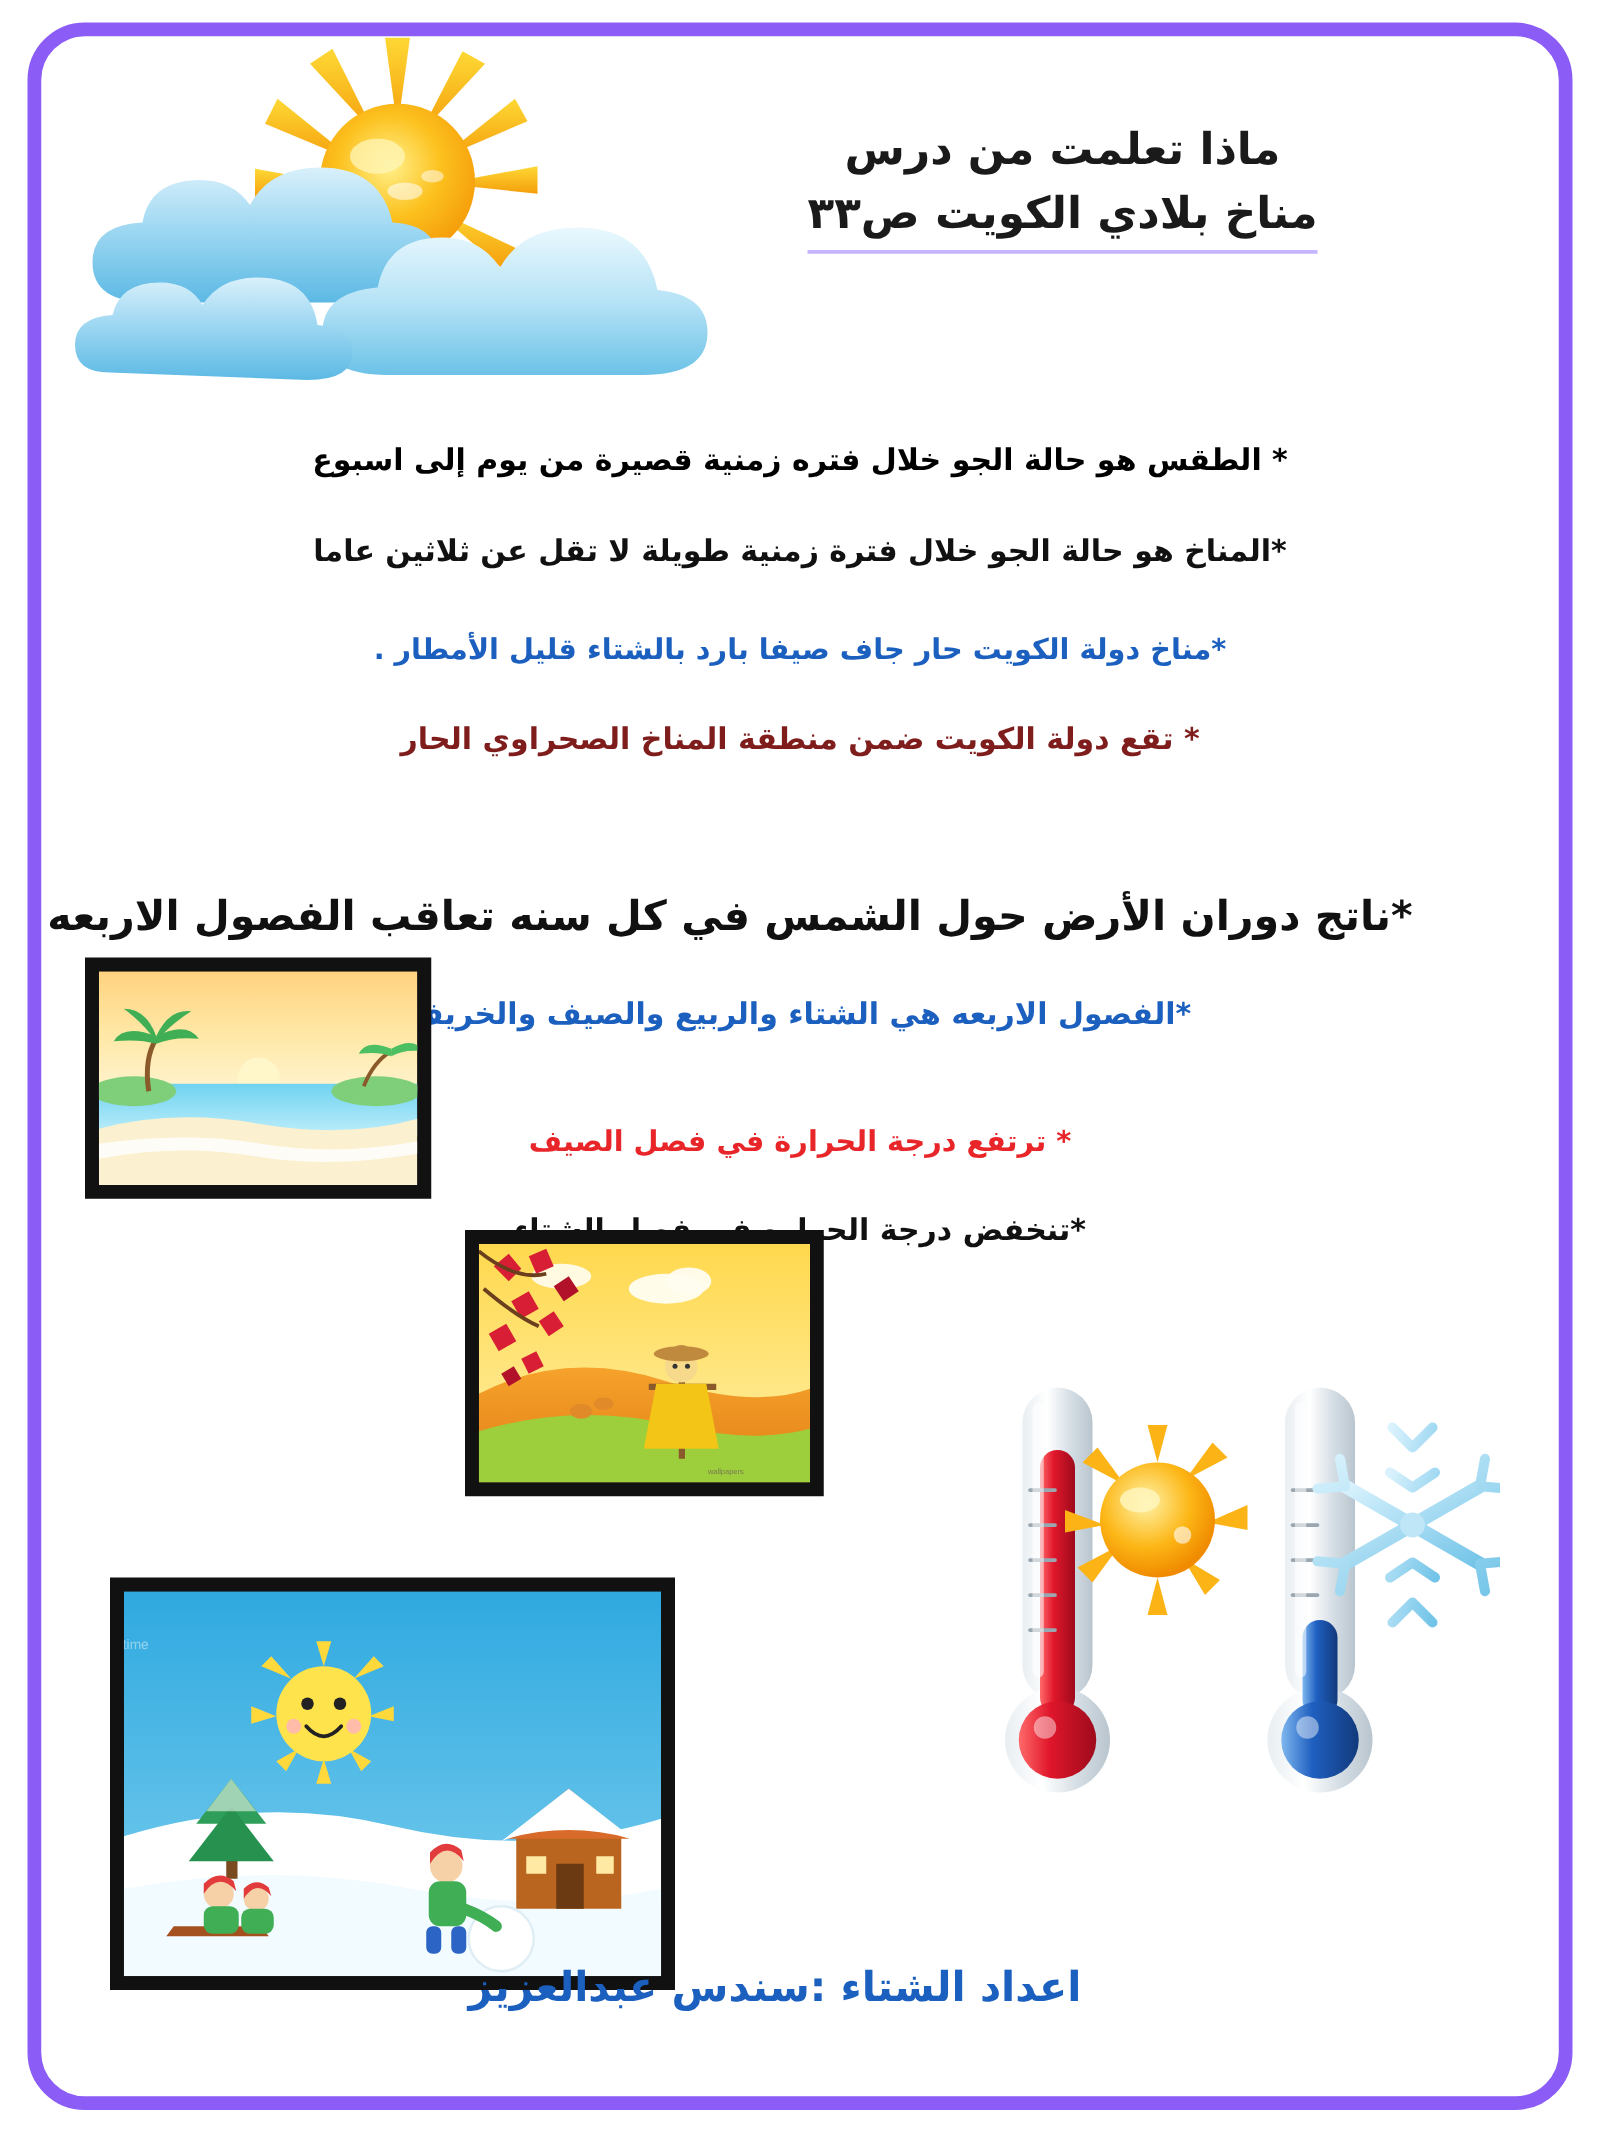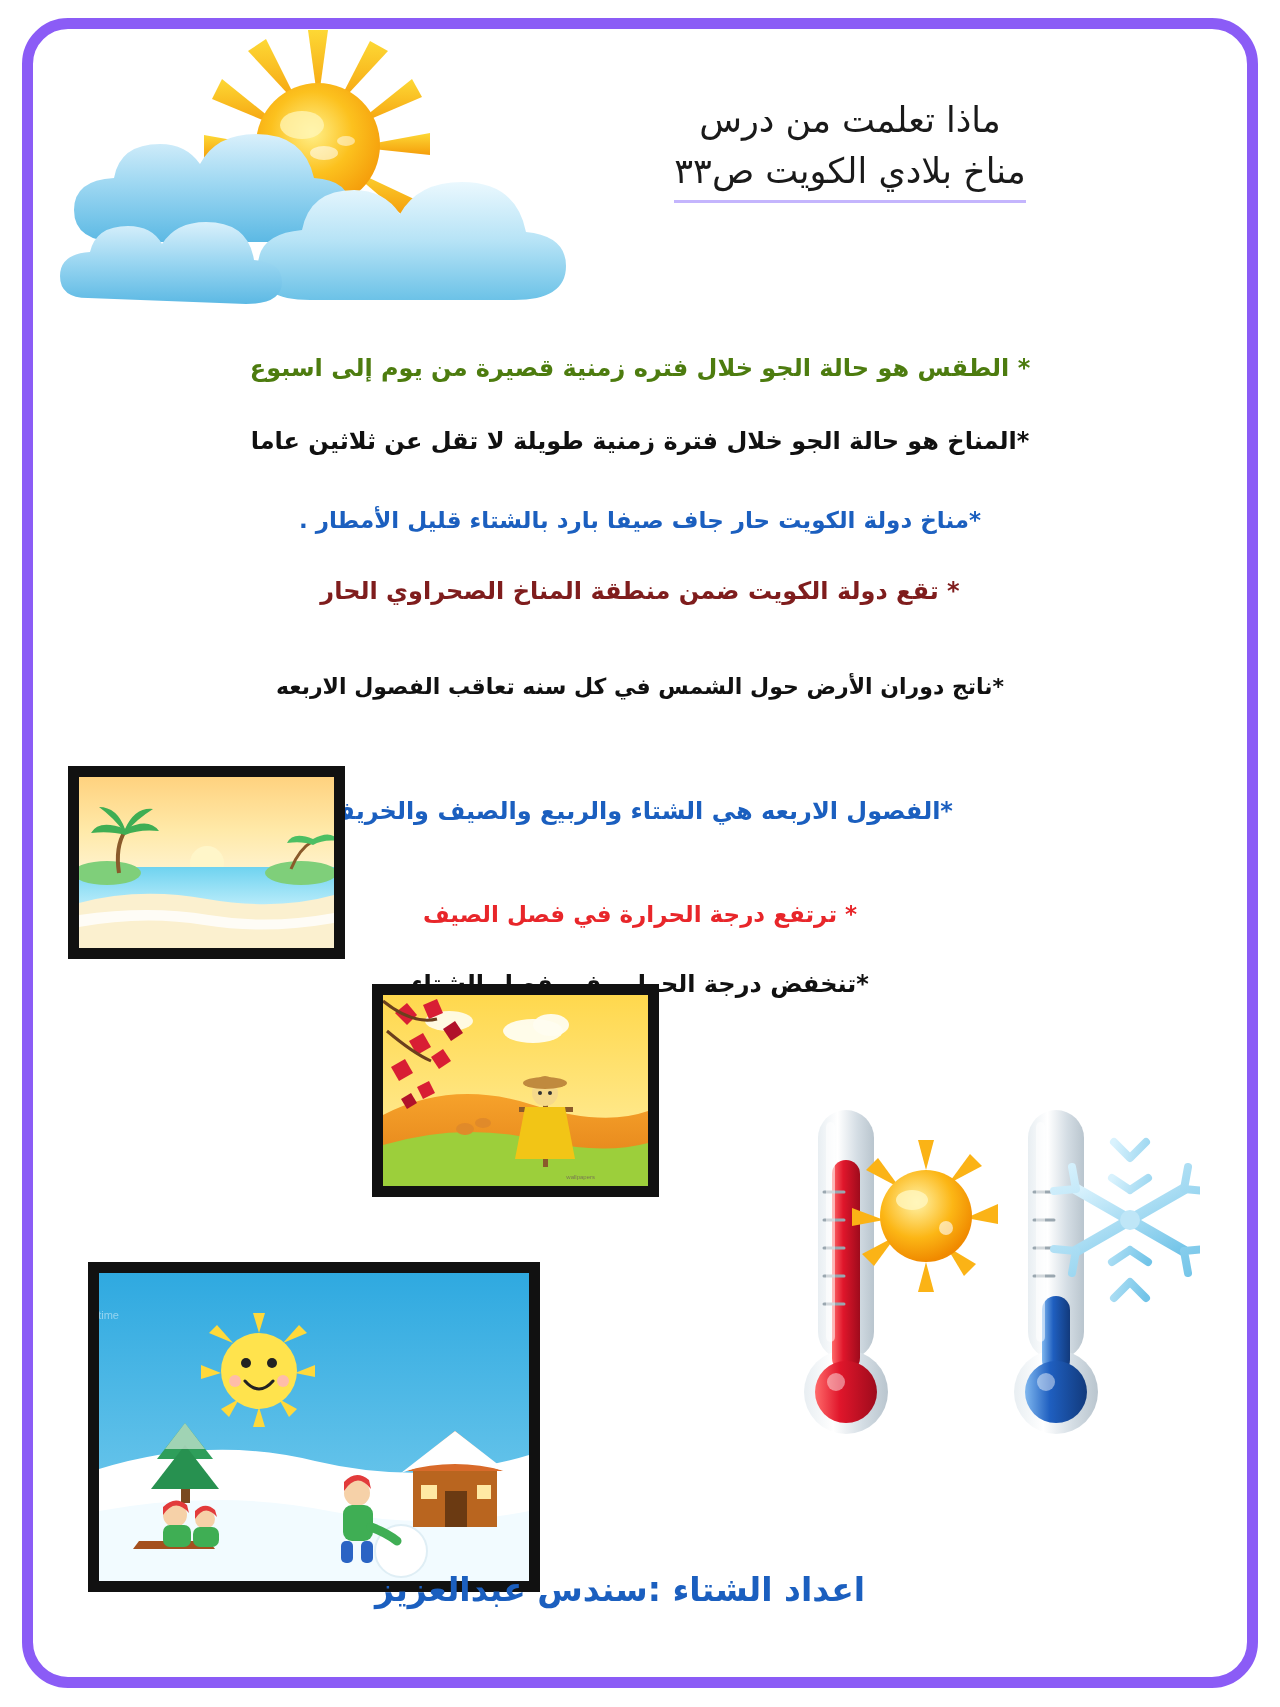--- a/index.html
+++ b/index.html
@@ -32,21 +32,21 @@
   #title-block {
     position: absolute;
     right: 150px;
     top: 95px;
     width: 560px;
     text-align: center;
     direction: rtl;
   }
   #title-block .line {
     font-size: 35px;
-    font-weight: normal;
+    font-weight: bold;
     color: #1a1a1a;
     line-height: 1.45;
     letter-spacing: 0px;
   }
   #title-block .line2 {
     display: inline-block;
     border-bottom: 3px solid #c4b5fd;
     padding-bottom: 3px;
   }
 
@@ -65,21 +65,21 @@
     direction: rtl;
     text-align: center;
     font-weight: bold;
     line-height: 1.4;
     white-space: nowrap;
   }
   .b1 { top: 352px;  right: 150px; width: 980px; font-size: 24px; color: #e8262a; }
   .b2 { top: 425px;  right: 150px; width: 980px; font-size: 24px; color: #111111; }
   .b3 { top: 504px;  right: 150px; width: 980px; font-size: 23px; color: #1b5fbf; }
   .b4 { top: 575px;  right: 150px; width: 980px; font-size: 24px; color: #e8262a; }
-  .b5 { top: 672px;  right: 150px; width: 980px; font-size: 22px; color: #111111; }
+  .b5 { top: 710px;  right: 150px; width: 980px; font-size: 33px; color: #111111; }
   .b6 { top: 795px;  right: 150px; width: 980px; font-size: 24px; color: #1b5fbf; }
   .b7 { top: 898px;  right: 150px; width: 980px; font-size: 23px; color: #e8262a; }
   .b8 { top: 968px;  right: 150px; width: 980px; font-size: 24px; color: #111111; }
 
   
   #credit {
     position: absolute;
     right: 200px;
     top: 1570px;
     width: 920px;
@@ -180,21 +180,21 @@
       <path d="M28,268 q-28,0 -28,-22 q0,-22 30,-24 q6,-26 38,-26 q24,0 34,18 q14,-22 44,-22 q42,0 48,38 q28,2 28,22 q0,22 -36,22 z" fill="url(#cloudG)"></path>
     </g>
   </svg>
 </div>
 
 <div id="title-block">
   <div class="line">ماذا تعلمت من درس</div>
   <div class="line"><span class="line2">مناخ بلادي الكويت ص٣٣</span></div>
 </div>
 
-<div class="bullet b1" style="color: #4d7c0f;">* الطقس هو حالة الجو خلال فتره زمنية قصيرة من يوم إلى اسبوع</div>
+<div class="bullet b1" style="color: #000000;">* الطقس هو حالة الجو خلال فتره زمنية قصيرة من يوم إلى اسبوع</div>
 <div class="bullet b2" style="color: rgb(17, 17, 17);">*المناخ هو حالة الجو خلال فترة زمنية طويلة لا تقل عن ثلاثين عاما</div>
 <div class="bullet b3" style="color: rgb(27, 95, 191);">*مناخ دولة الكويت حار جاف صيفا بارد بالشتاء قليل الأمطار .</div>
 <div class="bullet b4" style="color: #7f1d1d;">* تقع دولة الكويت ضمن منطقة المناخ  الصحراوي الحار</div>
 <div class="bullet b5" style="color: rgb(17, 17, 17);">*ناتج دوران الأرض حول الشمس في كل سنه تعاقب الفصول الاربعه</div>
 <div class="bullet b6" style="color: rgb(27, 95, 191);">*الفصول الاربعه هي الشتاء والربيع والصيف والخريف</div>
 <div class="bullet b7" style="color: rgb(232, 38, 42);">* ترتفع درجة الحرارة في فصل الصيف</div>
 <div class="bullet b8" style="color: rgb(17, 17, 17);">*تنخفض درجة الحراره في فصل الشتاء</div>
 
 <div class="photo" id="photo-beach">
   <div class="inner">

